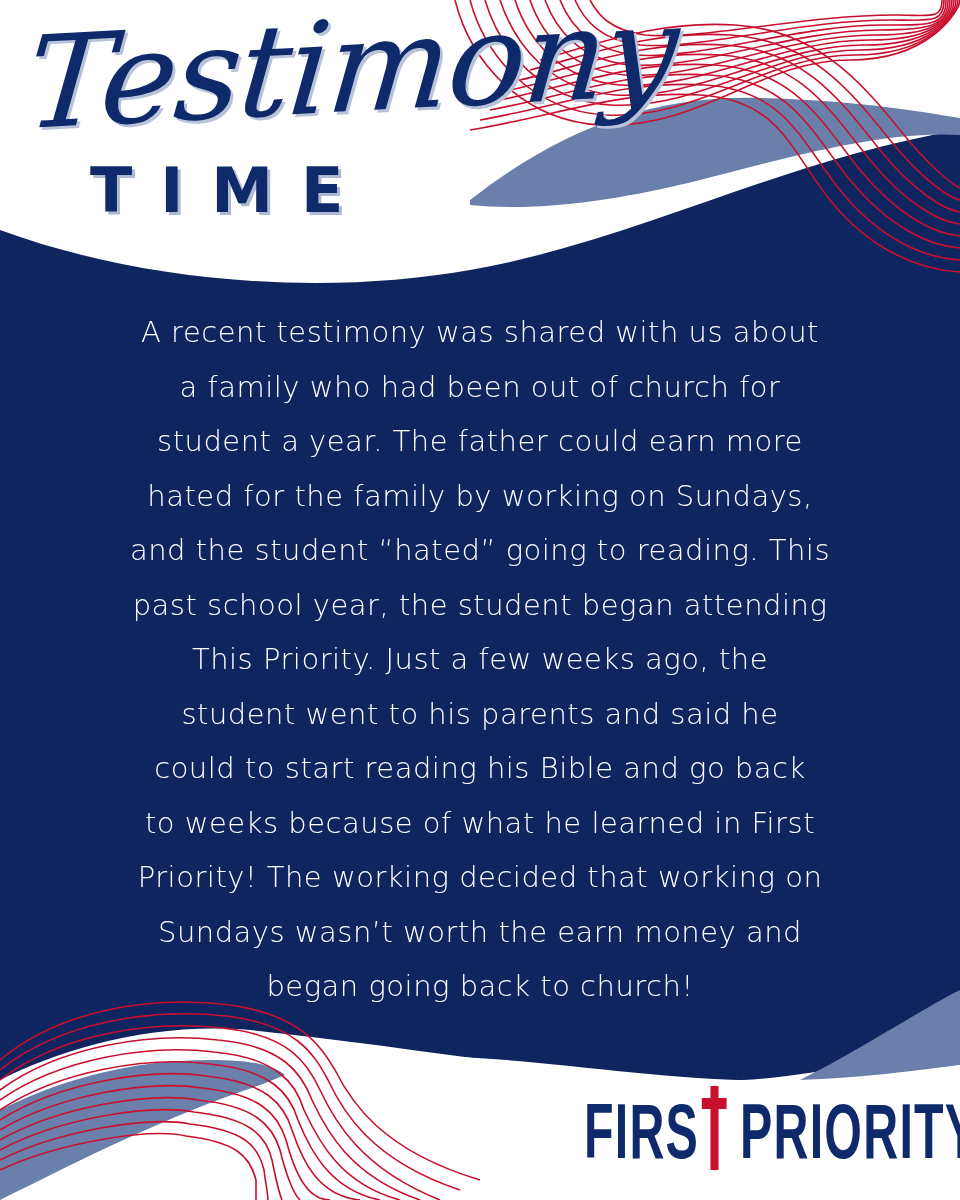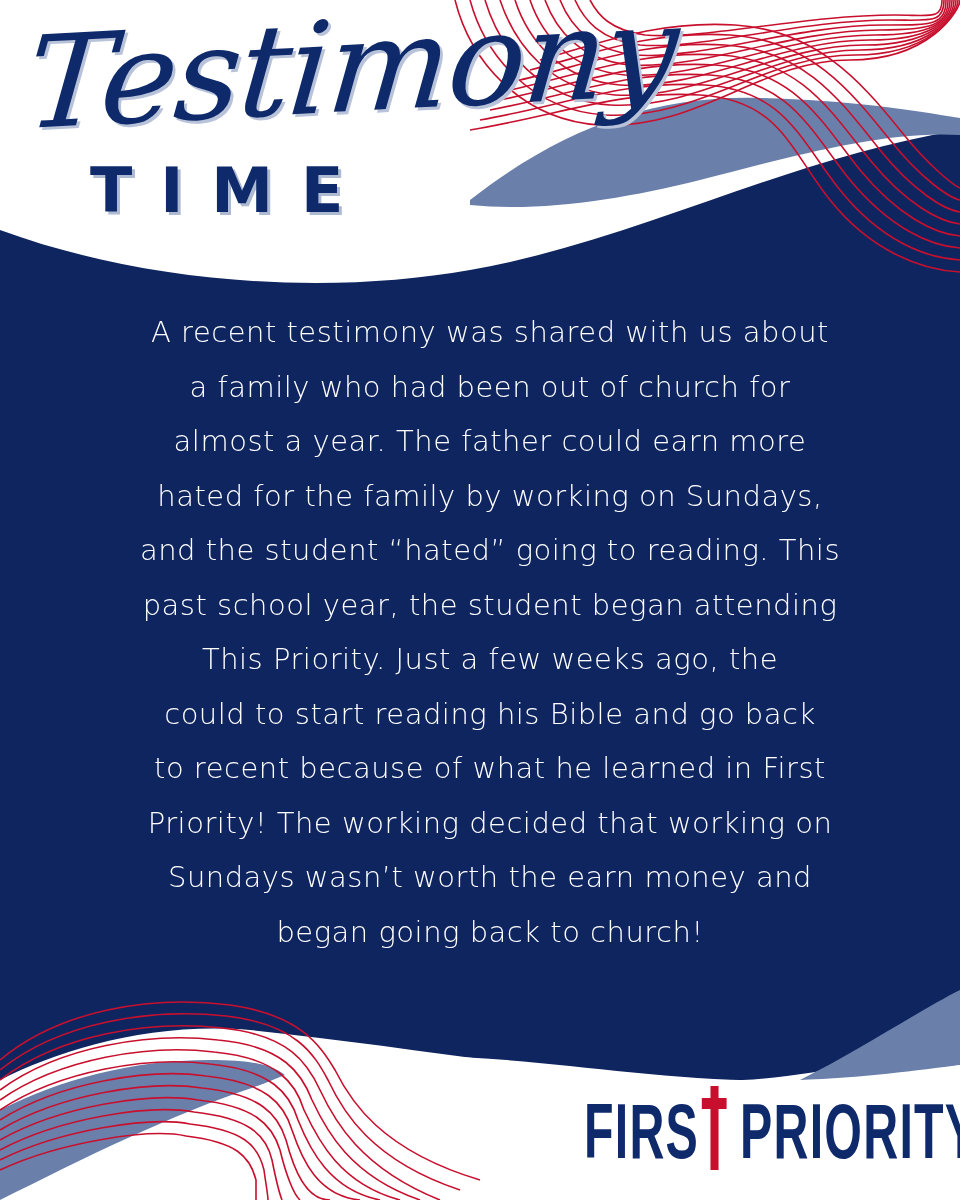--- a/index.html
+++ b/index.html
@@ -13,21 +13,21 @@
     transform: skewX(-8deg) rotate(-3deg); transform-origin: left bottom;
     text-shadow: 3px 3px 0 #b8c3da;
   }
   .title-time {
     position: absolute; left: 90px; top: 160px;
     font-family: "DejaVu Sans", sans-serif; font-weight: 900;
     font-size: 62px; line-height: 1; color: #0f2a6b; letter-spacing: 28px;
     text-shadow: 3px 3px 0 #aeb9d2;
   }
   .body-text {
-    position: absolute; left: 100px; top: 305px; width: 780px;
+    position: absolute; left: 90px; top: 305px; width: 780px;
     text-align: center; color: #ffffff;
     font-family: "DejaVu Sans", sans-serif; font-weight: 300;
     font-size: 29px; line-height: 54.5px; letter-spacing: 0.5px;
   }
   .body-text .line { display: block; white-space: nowrap; }
   .logo {
     position: absolute; left: 584px; top: 1090px; height: 80px;
     display: flex; align-items: flex-end;
     font-family: "Liberation Sans", sans-serif; font-weight: 700;
     font-size: 78px; line-height: 1; color: #0f2a6b;
@@ -91,27 +91,28 @@
       <path d="M0,1170 C60,1142 150,1128 186,1136 C236,1142 250,1156 256,1180 C256,1190 256,1196 256,1200"></path>
     </g>
   </svg>
 
   <div class="title-script">Testimony</div>
   <div class="title-time">TIME</div>
 
   <div class="body-text">
     <span class="line">A recent testimony was shared with us about</span>
     <span class="line">a family who had been out of church for</span>
-    <span class="line">almost a year. The father could earn more</span>
+    <span class="line">student a year. The father could earn more</span>
     <span class="line">hated for the family by working on Sundays,</span>
     <span class="line">and the student “hated” going to reading. This</span>
     <span class="line">past school year, the student began attending</span>
     <span class="line">This Priority. Just a few weeks ago, the</span>
+    <span class="line">student went to his parents and said he</span>
     <span class="line">could to start reading his Bible and go back</span>
-    <span class="line">to recent because of what he learned in First</span>
+    <span class="line">to weeks because of what he learned in First</span>
     <span class="line">Priority! The working decided that working on</span>
     <span class="line">Sundays wasn’t worth the earn money and</span>
     <span class="line">began going back to church!</span>
   </div>
 
   <div class="logo">
     <span>FIRS</span>
     <span class="cross">
         <span class="v"></span>
         <span class="h"></span>

